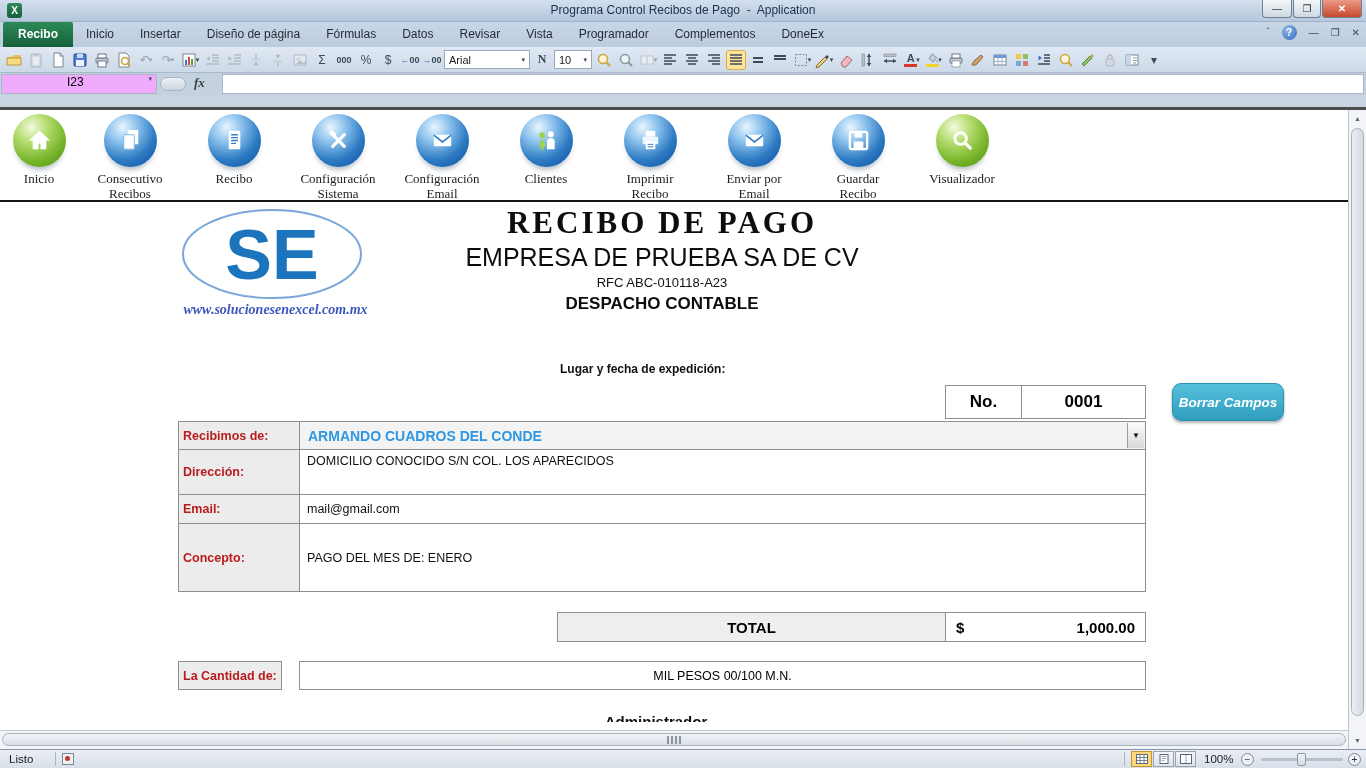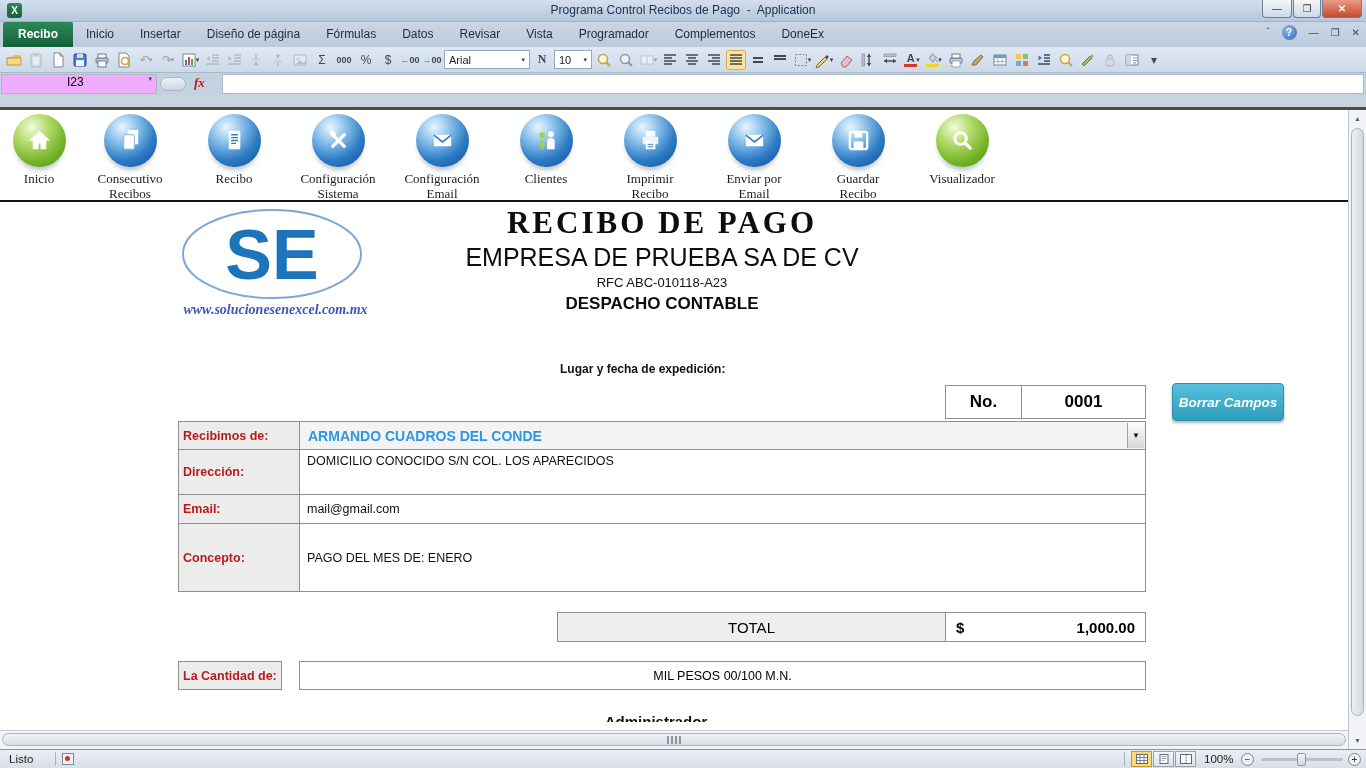--- a/index.html
+++ b/index.html
@@ -51,21 +51,21 @@
 
   
   #fxrow{position:absolute;left:0;top:73px;width:1366px;height:22px;background:#c4d1e0}
   #name-box{position:absolute;left:1px;top:1px;width:156px;height:20px;background:#f0abfc;
     border:1px solid #aab6c4;font-size:12px;display:flex;align-items:flex-start}
   #name-box .ref{flex:1;text-align:center}
   #name-box .caret{margin-right:4px}
   #fx-circle{position:absolute;left:160px;top:4px;width:26px;height:14px;border-radius:8px;
     background:linear-gradient(#eef2f7,#ccd5df);border:1px solid #a8b4c2}
   #fx-label{position:absolute;left:194px;top:2px;font-family:"Liberation Serif",serif;
-    font-style:italic;font-weight:bold;font-size:13px;color:#b91c1c}
+    font-style:italic;font-weight:bold;font-size:13px;color:#404040}
   #formula-field{position:absolute;left:222px;top:1px;width:1142px;height:20px;background:#fff;border:1px solid #aab6c4}
   #band{position:absolute;left:0;top:95px;width:1366px;height:12px;background:#c9d4e1}
   #darkline{position:absolute;left:0;top:107px;width:1366px;height:3px;background:#4c4c4c}
 
   
   #iconbar{position:absolute;left:0;top:110px;width:1348px;height:90px;background:#fff;
     display:flex;align-items:flex-start;padding-top:4px}
   .appbtn{width:104px;display:flex;flex-direction:column;align-items:center;flex:none}
   .appbtn:first-child{width:78px}
   .sphere{width:53px;height:53px;border-radius:50%;display:flex;align-items:center;justify-content:center;
@@ -86,31 +86,31 @@
   .fvalue{font-size:12.5px;padding-left:7px;color:#111}
   #r-title{left:178px;top:3px;width:968px;text-align:center;font-family:"Liberation Serif",serif;
     font-weight:bold;font-size:31px;letter-spacing:3px;color:#0d0d0d}
   #r-company{left:178px;top:41px;width:968px;text-align:center;font-size:25px;color:#0d0d0d}
   #r-rfc{left:178px;top:73px;width:968px;text-align:center;font-size:13px;color:#111}
   #r-sub{left:178px;top:92px;width:968px;text-align:center;font-size:17px;font-weight:bold;color:#0d0d0d}
   #exp-label{left:560px;top:160px;font-size:12px;font-weight:bold;color:#111}
   #date-box{left:557px;top:183px;width:389px;height:34px;justify-content:center;font-size:13.5px}
   #no-box{left:945px;top:183px;width:77px;height:34px;justify-content:center;font-size:17px;font-weight:bold}
   #num-box{left:1021px;top:183px;width:125px;height:34px;justify-content:center;font-size:17px;font-weight:bold}
-  #clear-btn{left:1172px;top:181px;width:112px;height:38px;border-radius:4px;
+  #clear-btn{left:1172px;top:181px;width:112px;height:38px;border-radius:9px;
     background:linear-gradient(#55c0db,#2f9dbd);border:1px solid #2b8fae;color:#fff;
     font-style:italic;font-weight:bold;font-size:13.5px;display:flex;align-items:center;justify-content:center;
     box-shadow:0 2px 3px rgba(0,0,0,.3)}
   #combo-value{background:#f3f3f3}
   #combo-value .name{font-weight:bold;font-size:14px;color:#2e97e2;padding-left:8px}
   #dd-btn{position:absolute;right:1px;top:1px;bottom:1px;width:17px;
     background:linear-gradient(#fbfbfb,#d8d8d8);border-left:1px solid #a0a0a0;
     display:flex;align-items:center;justify-content:center;font-size:8px;color:#111}
   #total-label{left:557px;top:410px;width:389px;height:30px;background:#efefef;
-    justify-content:center;font-weight:normal;font-size:15px}
+    justify-content:center;font-weight:bold;font-size:15px}
   #total-box{left:945px;top:410px;width:201px;height:30px;font-weight:bold;font-size:15px;
     justify-content:space-between;padding:0 10px}
   #sig-clip{left:556px;top:511px;width:200px;height:9px;overflow:hidden}
   #sig-clip div{text-align:center;font-weight:bold;font-size:15px;color:#111}
   #logo-web{left:148px;top:100px;width:255px;text-align:center;font-family:"Liberation Serif",serif;
     font-style:italic;font-weight:bold;font-size:14px;color:#3b55bb}
 
   
   #vscroll{position:absolute;left:1348px;top:110px;width:18px;height:639px;
     background:#f2f4f7;border-left:1px solid #bcc4cd}

